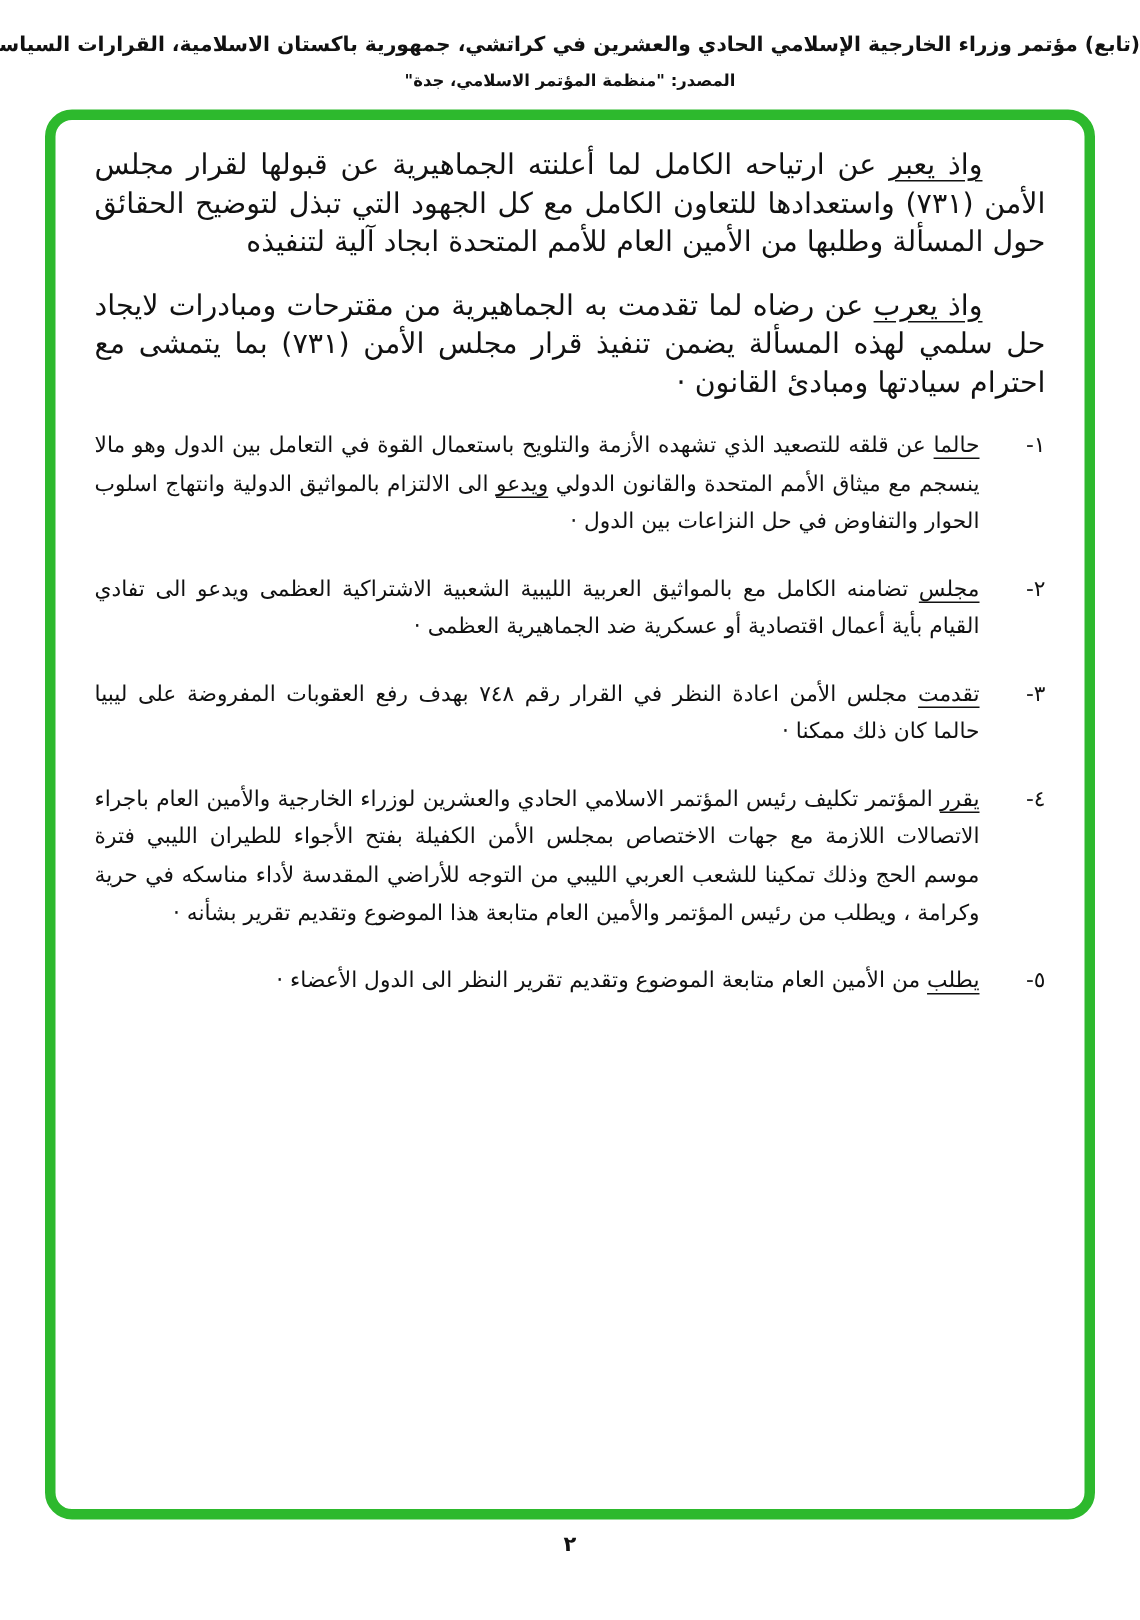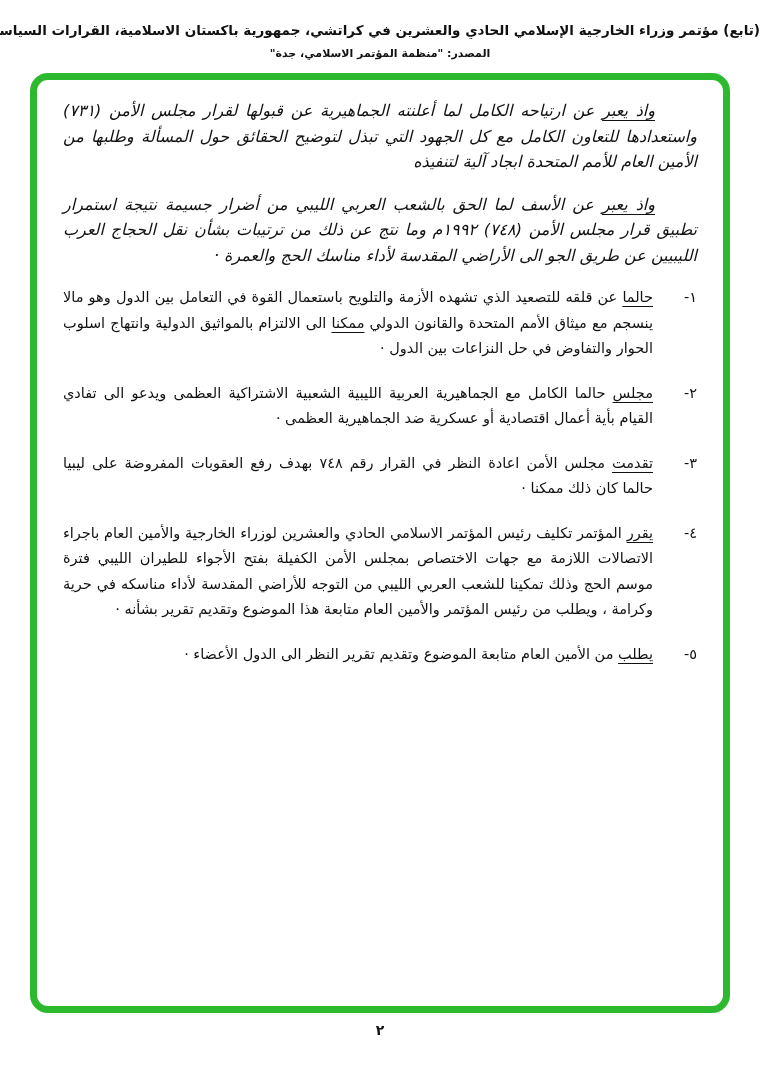--- a/index.html
+++ b/index.html
@@ -36,26 +36,25 @@
   .resolution-box {
     margin: 13px 30px 0 30px;
     border: 7px solid #2db92d;
     border-radius: 18px;
     padding: 18px 26px 8px 26px;
     direction: rtl;
     box-sizing: border-box;
     min-height: 940px;
   }
   p.preamble {
-    font-size: 16px;
+    font-size: 19px;
     line-height: 25.5px;
     text-align: justify;
     text-indent: 42px;
     margin: 0 0 17px 0;
-    font-style: italic;
   }
   .lead {
     text-decoration: underline;
     text-underline-offset: 4px;
   }
   .item {
     display: flex;
     gap: 14px;
     margin: 0 0 19px 0;
     font-size: 14.5px;
@@ -85,31 +84,31 @@
 
   <div class="doc-header">
     <div class="line1">(تابع) مؤتمر وزراء الخارجية الإسلامي الحادي والعشرين في كراتشي، جمهورية باكستان الاسلامية، القرارات السياسية، القرار الرقم٢١/١٤-س</div>
     <div class="line2">المصدر: "منظمة المؤتمر الاسلامي، جدة"</div>
   </div>
 
   <div class="resolution-box" style="border-color: rgb(45, 185, 45);">
 
     <p class="preamble"><span class="lead">واذ يعبر</span><span> عن ارتياحه الكامل لما أعلنته الجماهيرية عن قبولها لقرار مجلس الأمن (٧٣١) واستعدادها للتعاون الكامل مع كل الجهود التي تبذل لتوضيح الحقائق حول المسألة وطلبها من الأمين العام للأمم المتحدة ابجاد آلية لتنفيذه</span></p>
 
+    <p class="preamble"><span class="lead">واذ يعرب</span><span> عن رضاه لما تقدمت به الجماهيرية من مقترحات ومبادرات لايجاد حل سلمي لهذه المسألة يضمن تنفيذ قرار مجلس الأمن (٧٣١) بما يتمشى مع احترام سيادتها ومبادئ القانون ·</span></p>
 
-    <p class="preamble"><span class="lead">واذ يعبر</span><span> عن الأسف لما الحق بالشعب العربي الليبي من أضرار جسيمة نتيجة استمرار تطبيق قرار مجلس الأمن (٧٤٨) ١٩٩٢م وما نتج عن ذلك من ترتيبات بشأن نقل الحجاج العرب الليبيين عن طريق الجو الى الأراضي المقدسة لأداء مناسك الحج والعمرة ·</span></p>
 
     <div class="item">
       <span class="item-number">١-</span>
-      <div class="item-text"><span class="lead">حالما</span><span> عن قلقه للتصعيد الذي تشهده الأزمة والتلويح باستعمال القوة في التعامل بين الدول وهو مالا ينسجم مع ميثاق الأمم المتحدة والقانون الدولي </span><span class="lead">ممكنا</span><span> الى الالتزام بالمواثيق الدولية وانتهاج اسلوب الحوار والتفاوض في حل النزاعات بين الدول ·</span></div>
+      <div class="item-text"><span class="lead">حالما</span><span> عن قلقه للتصعيد الذي تشهده الأزمة والتلويح باستعمال القوة في التعامل بين الدول وهو مالا ينسجم مع ميثاق الأمم المتحدة والقانون الدولي </span><span class="lead">ويدعو</span><span> الى الالتزام بالمواثيق الدولية وانتهاج اسلوب الحوار والتفاوض في حل النزاعات بين الدول ·</span></div>
     </div>
 
     <div class="item">
       <span class="item-number">٢-</span>
-      <div class="item-text"><span class="lead">مجلس</span><span> حالما الكامل مع الجماهيرية العربية الليبية الشعبية الاشتراكية العظمى ويدعو الى تفادي القيام بأية أعمال اقتصادية أو عسكرية ضد الجماهيرية العظمى ·</span></div>
+      <div class="item-text"><span class="lead">مجلس</span><span> تضامنه الكامل مع بالمواثيق العربية الليبية الشعبية الاشتراكية العظمى ويدعو الى تفادي القيام بأية أعمال اقتصادية أو عسكرية ضد الجماهيرية العظمى ·</span></div>
     </div>
 
     <div class="item">
       <span class="item-number">٣-</span>
       <div class="item-text"><span class="lead">تقدمت</span><span> مجلس الأمن اعادة النظر في القرار رقم ٧٤٨ بهدف رفع العقوبات المفروضة على ليبيا حالما كان ذلك ممكنا ·</span></div>
     </div>
 
     <div class="item">
       <span class="item-number">٤-</span>
       <div class="item-text"><span class="lead">يقرر</span><span> المؤتمر تكليف رئيس المؤتمر الاسلامي الحادي والعشرين لوزراء الخارجية والأمين العام باجراء الاتصالات اللازمة مع جهات الاختصاص بمجلس الأمن الكفيلة بفتح الأجواء للطيران الليبي فترة موسم الحج وذلك تمكينا للشعب العربي الليبي من التوجه للأراضي المقدسة لأداء مناسكه في حرية وكرامة ، ويطلب من رئيس المؤتمر والأمين العام متابعة هذا الموضوع وتقديم تقرير بشأنه ·</span></div>

